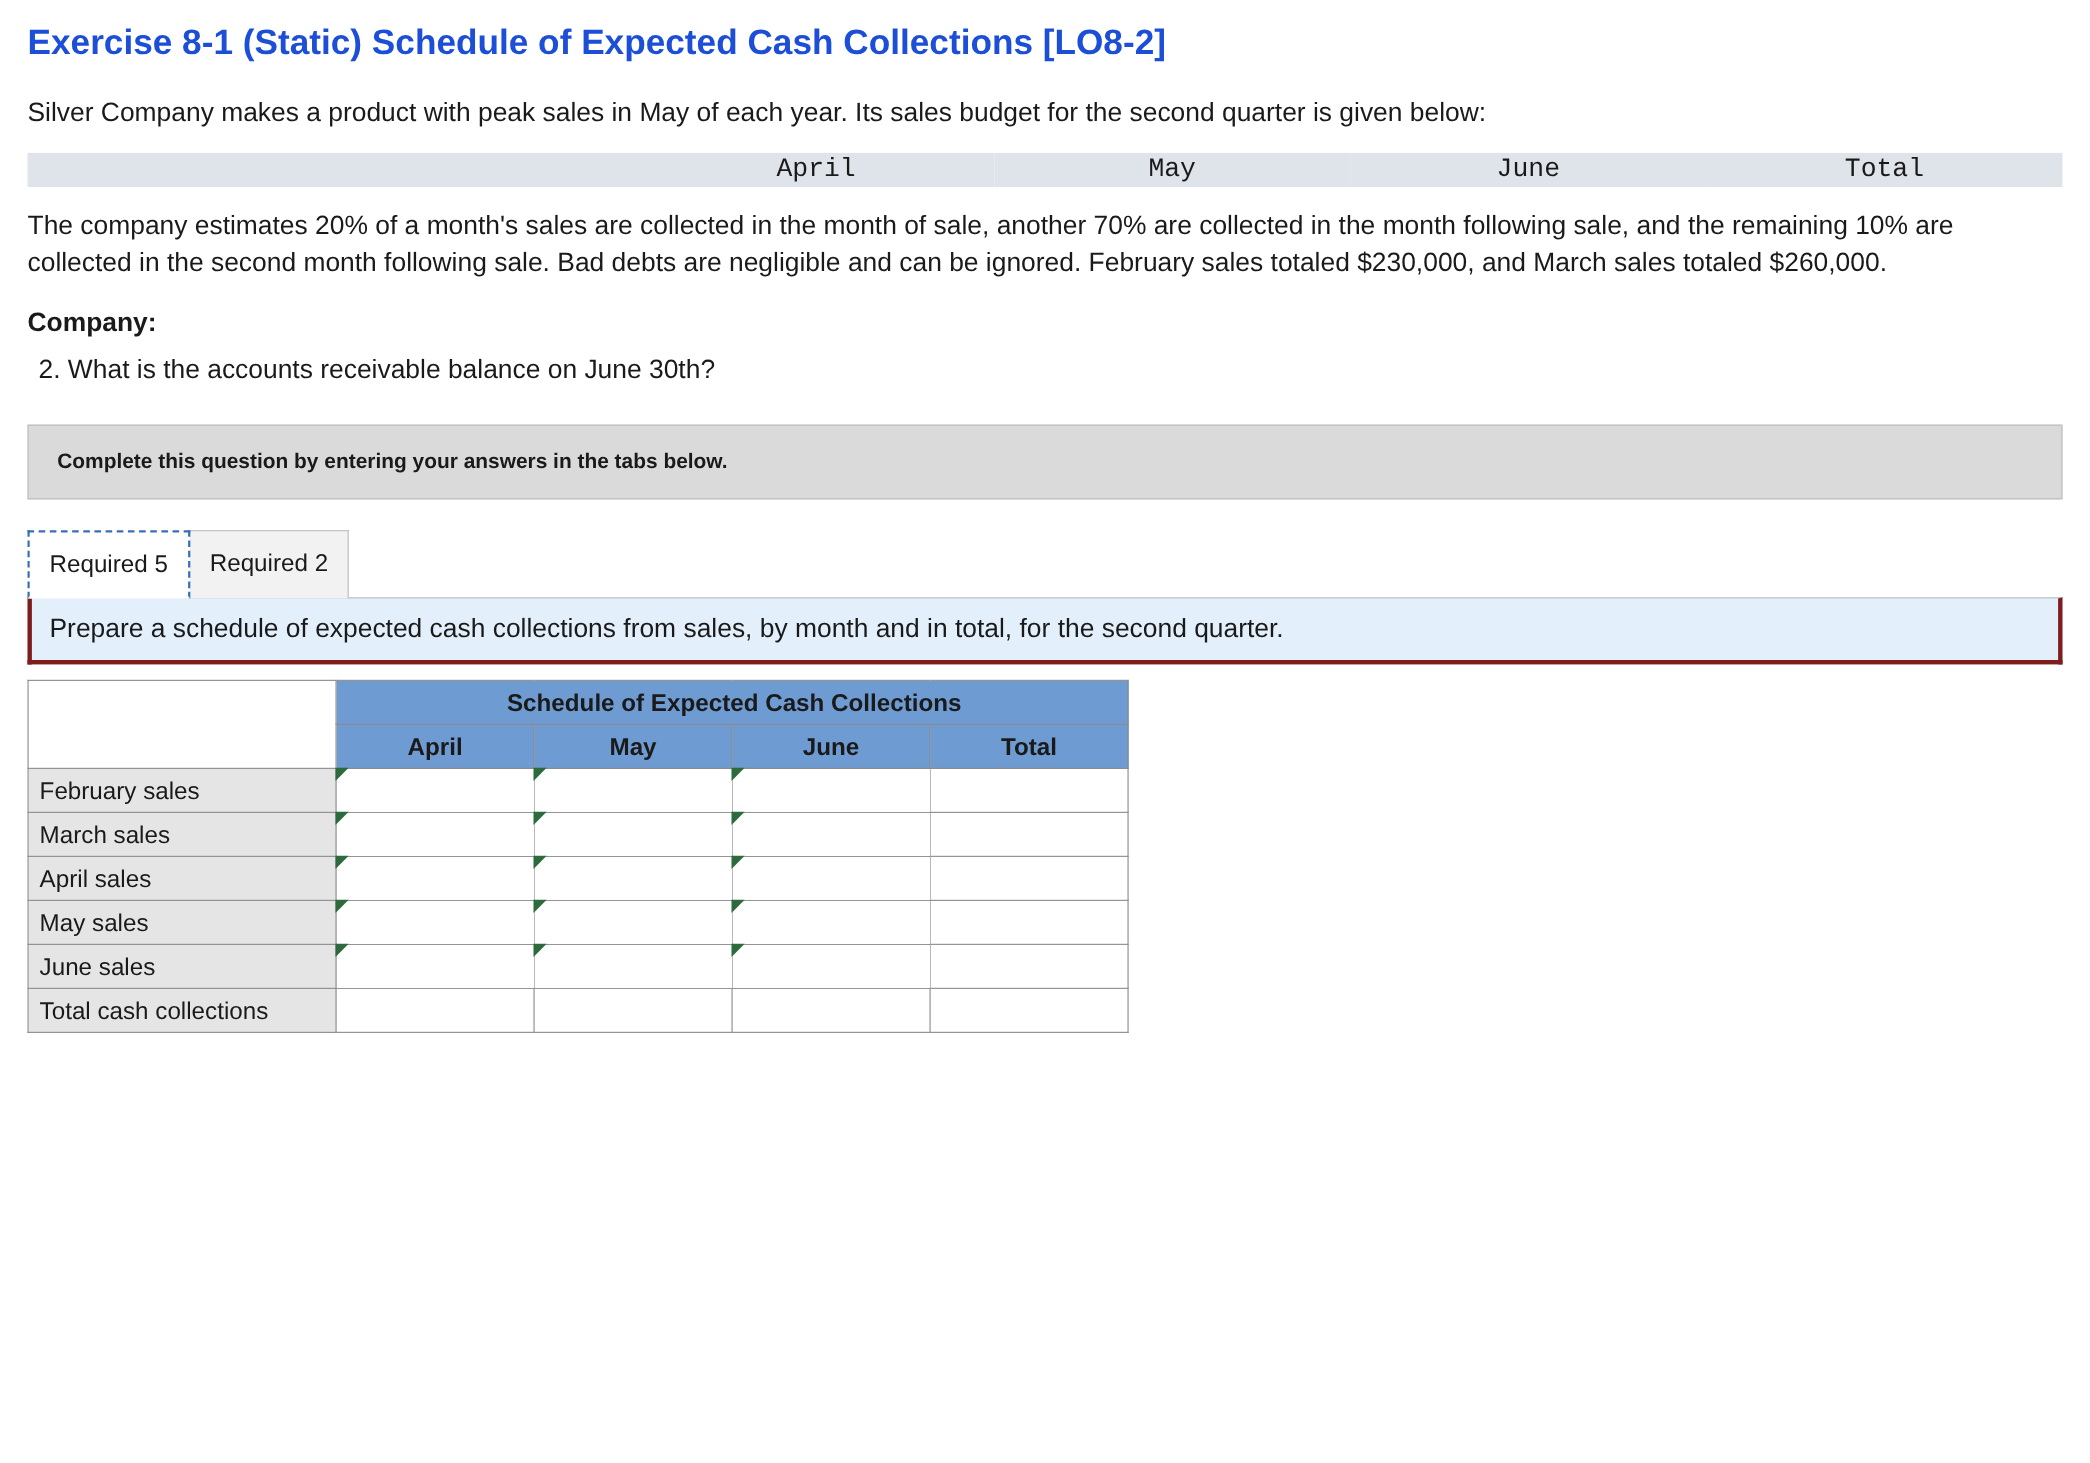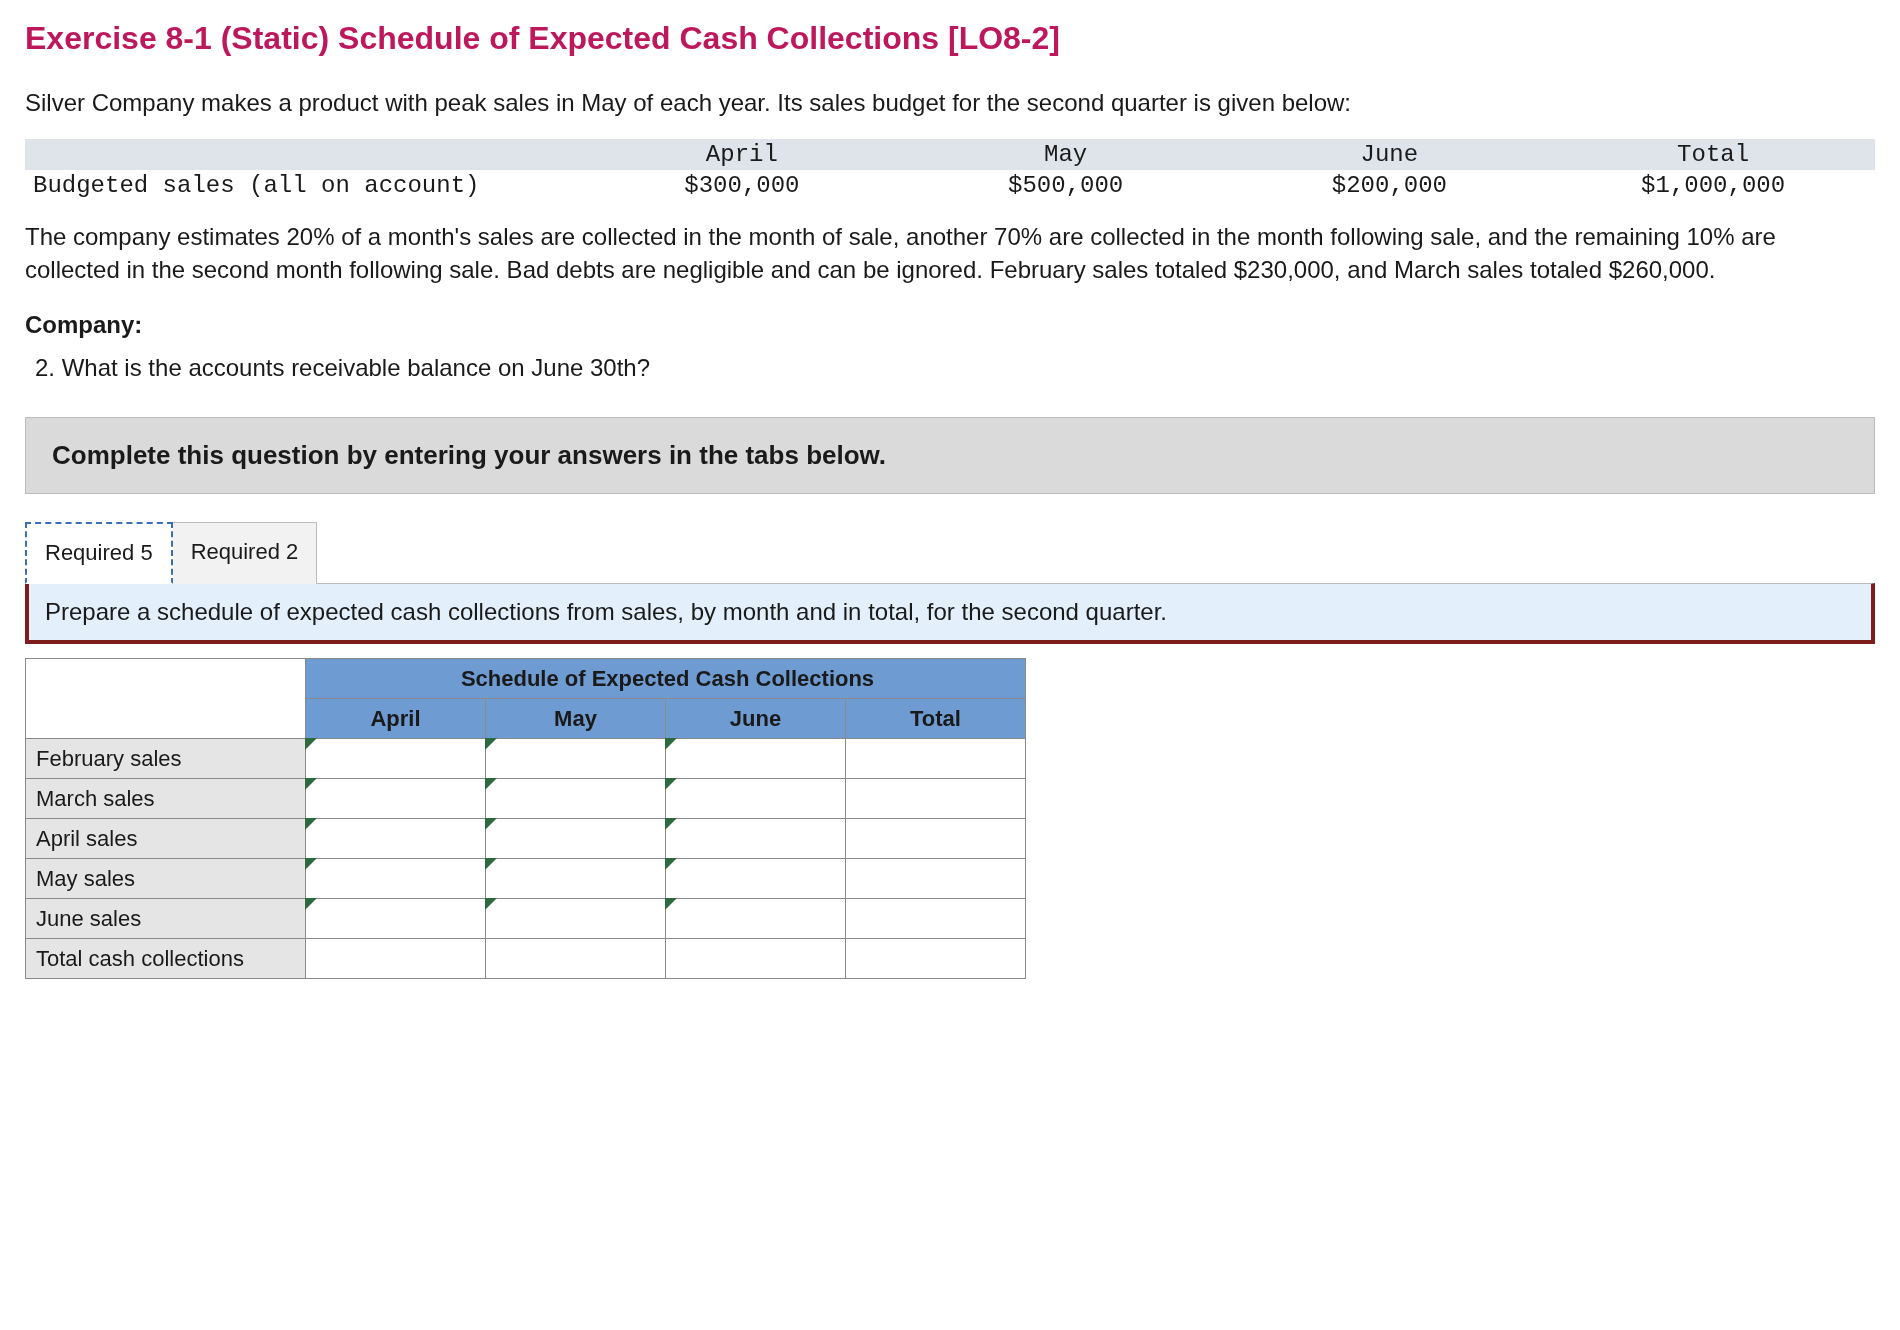--- a/index.html
+++ b/index.html
@@ -9,21 +9,21 @@
     font-family: Arial, Helvetica, sans-serif;
     font-size: 24px;
     color: #1a1a1a;
     background: #fff;
     width: 1900px;
   }
   h1 {
     font-size: 32px;
     font-weight: 700;
     margin: 0 0 30px 0;
-    color: #be185d;
+    color: #1d4ed8;
   }
   .intro {
     font-size: 24px;
     margin: 0 0 20px 0;
     line-height: 1.35;
   }
   
   .budget-table {
     width: 100%;
     border-collapse: collapse;
@@ -47,21 +47,21 @@
     margin: 0 0 35px 0;
     padding-left: 10px;
   }
   .req-list div { margin-bottom: 4px; }
   
   .instruction-bar {
     background: #dadada;
     border: 1px solid #bcbcbc;
     padding: 22px 26px;
     font-weight: 700;
-    font-size: 26px;
+    font-size: 19px;
     margin-bottom: 28px;
   }
   
   .tabs {
     display: flex;
     position: relative;
   }
   .tab {
     padding: 16px 18px;
     font-size: 22px;
@@ -146,27 +146,20 @@
 
 <table class="budget-table">
   <tbody>
       <tr>
     <td class="lbl"></td>
     <td class="val">April</td>
     <td class="val">May</td>
     <td class="val">June</td>
     <td class="val">Total</td>
   </tr>
-  <tr>
-    <td class="lbl">Budgeted sales (all on account)</td>
-    <td class="val">$300,000</td>
-    <td class="val">$500,000</td>
-    <td class="val">$200,000</td>
-    <td class="val">$1,000,000</td>
-  </tr>
 </tbody>
   </table>
 
 <p class="intro">The company estimates 20% of a month's sales are collected in the month of sale, another 70% are collected in the month following sale, and the remaining 10% are collected in the second month following sale. Bad debts are negligible and can be ignored. February sales totaled $230,000, and March sales totaled $260,000.</p>
 
 <div class="required-heading">Company:</div>
 
 <div class="req-list">
   <div>2. What is the accounts receivable balance on June 30th?</div>
 </div>

